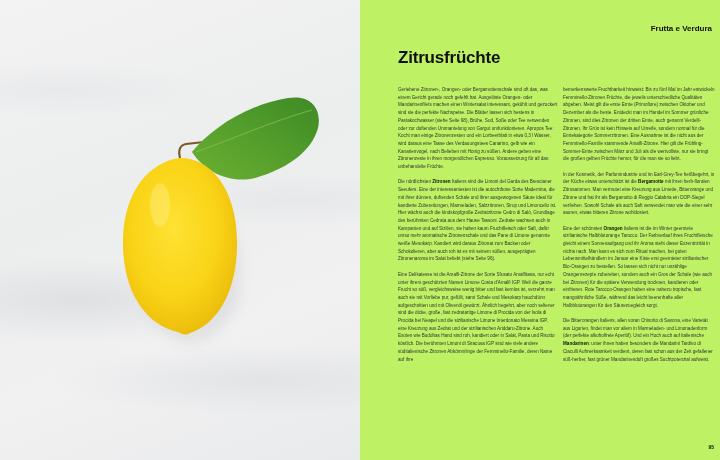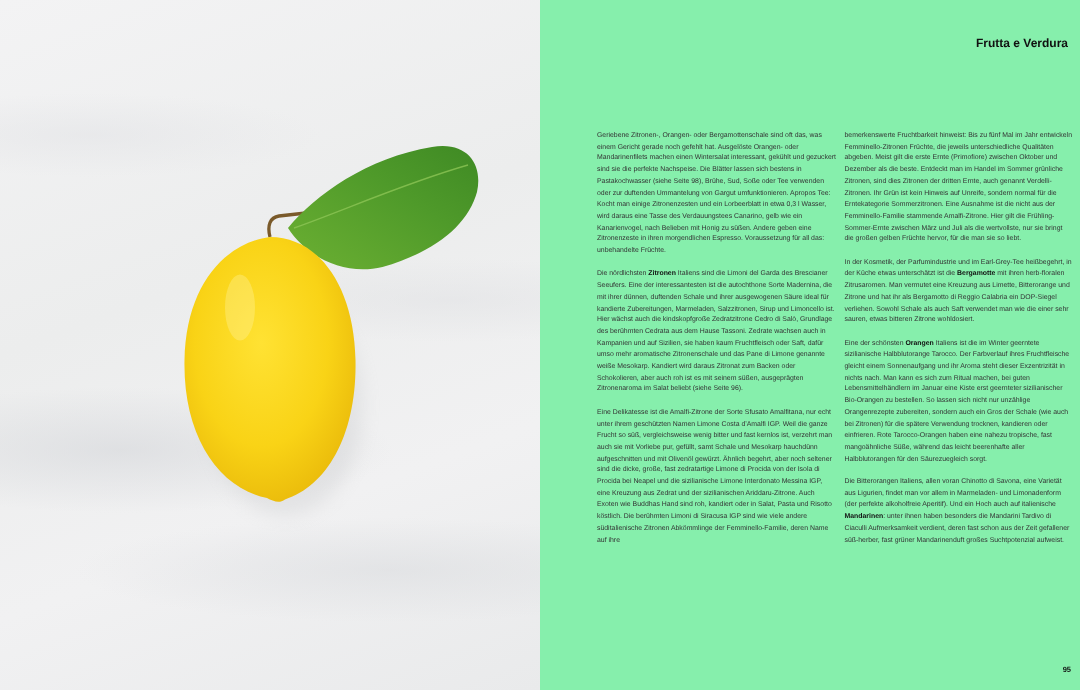--- a/index.html
+++ b/index.html
@@ -7,21 +7,21 @@
   .spread{position:absolute;left:0;top:0;width:720px;height:460px;display:flex;}
   .photo-page{position:relative;width:360px;height:460px;overflow:hidden;
     background:
       radial-gradient(ellipse 260px 60px at 80px 300px, rgba(210,212,216,0.55), rgba(255,255,255,0) 70%),
       radial-gradient(ellipse 300px 50px at 260px 380px, rgba(215,217,220,0.5), rgba(255,255,255,0) 70%),
       radial-gradient(ellipse 220px 40px at 60px 90px, rgba(225,226,229,0.5), rgba(255,255,255,0) 70%),
       radial-gradient(ellipse 240px 40px at 300px 200px, rgba(222,223,226,0.45), rgba(255,255,255,0) 70%),
       linear-gradient(160deg,#f3f3f4 0%,#eceded 40%,#f1f1f2 70%,#e9eaeb 100%);}
   .photo-page svg{position:absolute;left:0;top:0;}
   .gutter{position:absolute;left:360px;top:0;width:8px;height:460px;background:linear-gradient(90deg,#ebebeb,#fff);}
-  .text-page{position:relative;width:360px;height:460px;background:#86efac;}
+  .text-page{position:relative;width:360px;height:460px;background:#bef264;}
   .running-head{position:absolute;right:8px;top:24px;font-size:8px;font-weight:bold;color:#111;}
   .title{position:absolute;left:38px;top:48px;font-size:17px;font-weight:bold;color:#111;letter-spacing:-0.2px;margin:0;}
   .col{position:absolute;top:86px;width:160px;font-size:4.6px;line-height:7.7px;color:#333;text-align:left;}
   .col p{margin:0 0 7.7px 0;}
   .col1{left:38px;}
   .col2{left:203px;width:152px;}
   .col b{color:#111;}
   .page-number{position:absolute;right:6px;bottom:10px;font-size:5px;font-weight:bold;color:#111;}
 </style>
 </head>
@@ -50,20 +50,21 @@
       <path d="M192 152 C210 130 245 105 288 98 C312 94 322 110 318 128 C312 150 290 168 255 178 C230 184 205 172 192 152 Z" fill="url(#leafGrad)"></path>
       <path d="M196 152 C230 140 270 122 312 110" stroke="#8cc455" stroke-width="0.9" fill="none" opacity="0.8"></path>
       <path d="M180 158 C150 162 124 190 123 240 C122 290 145 325 178 332 C182 334 186 336 190 333 C218 324 238 290 237 240 C236 190 212 158 180 158 Z" fill="url(#lemonGrad)"></path>
       <ellipse cx="160" cy="205" rx="10" ry="22" fill="#fff3a0" opacity="0.35"></ellipse>
     </svg>
   </div>
   <div class="gutter"></div>
 
   <div class="text-page">
     <div class="running-head">Frutta e Verdura</div>
+    <h1 class="title">Zitrusfrüchte</h1>
 
     <div class="col col1">
         <p><span>Geriebene Zitronen-, Orangen- oder Bergamottenschale sind oft das, was einem Gericht gerade noch gefehlt hat. Ausgelöste Orangen- oder Mandarinenfilets machen einen Wintersalat interessant, gekühlt und gezuckert sind sie die perfekte Nachspeise. Die Blätter lassen sich bestens in Pastakochwasser (siehe Seite 98), Brühe, Sud, Soße oder Tee verwenden oder zur duftenden Ummantelung von Gargut umfunktionieren. Apropos Tee: Kocht man einige Zitronenzesten und ein Lorbeerblatt in etwa 0,3 l Wasser, wird daraus eine Tasse des Verdauungstees Canarino, gelb wie ein Kanarienvogel, nach Belieben mit Honig zu süßen. Andere geben eine Zitronenzeste in ihren morgendlichen Espresso. Voraussetzung für all das: unbehandelte Früchte.</span></p>
         <p><span>Die nördlichsten </span><b>Zitronen</b><span> Italiens sind die Limoni del Garda des Brescianer Seeufers. Eine der interessantesten ist die autochthone Sorte Madernina, die mit ihrer dünnen, duftenden Schale und ihrer ausgewogenen Säure ideal für kandierte Zubereitungen, Marmeladen, Salzzitronen, Sirup und Limoncello ist. Hier wächst auch die kindskopfgroße Zedratzitrone Cedro di Salò, Grundlage des berühmten Cedrata aus dem Hause Tassoni. Zedrate wachsen auch in Kampanien und auf Sizilien, sie haben kaum Fruchtfleisch oder Saft, dafür umso mehr aromatische Zitronenschale und das Pane di Limone genannte weiße Mesokarp. Kandiert wird daraus Zitronat zum Backen oder Schokolieren, aber auch roh ist es mit seinem süßen, ausgeprägten Zitronenaroma im Salat beliebt (siehe Seite 96).</span></p>
         <p><span>Eine Delikatesse ist die Amalfi-Zitrone der Sorte Sfusato Amalfitana, nur echt unter ihrem geschützten Namen Limone Costa d’Amalfi IGP. Weil die ganze Frucht so süß, vergleichsweise wenig bitter und fast kernlos ist, verzehrt man auch sie mit Vorliebe pur, gefüllt, samt Schale und Mesokarp hauchdünn aufgeschnitten und mit Olivenöl gewürzt. Ähnlich begehrt, aber noch seltener sind die dicke, große, fast zedratartige Limone di Procida von der Isola di Procida bei Neapel und die sizilianische Limone Interdonato Messina IGP, eine Kreuzung aus Zedrat und der sizilianischen Ariddaru-Zitrone. Auch Exoten wie Buddhas Hand sind roh, kandiert oder in Salat, Pasta und Risotto köstlich. Die berühmten Limoni di Siracusa IGP sind wie viele andere süditalienische Zitronen Abkömmlinge der Femminello-Familie, deren Name auf ihre</span></p>
       </div>
     <div class="col col2">
         <p><span>bemerkenswerte Fruchtbarkeit hinweist: Bis zu fünf Mal im Jahr entwickeln Femminello-Zitronen Früchte, die jeweils unterschiedliche Qualitäten abgeben. Meist gilt die erste Ernte (Primofiore) zwischen Oktober und Dezember als die beste. Entdeckt man im Handel im Sommer grünliche Zitronen, sind dies Zitronen der dritten Ernte, auch genannt Verdelli-Zitronen. Ihr Grün ist kein Hinweis auf Unreife, sondern normal für die Erntekategorie Sommerzitronen. Eine Ausnahme ist die nicht aus der Femminello-Familie stammende Amalfi-Zitrone. Hier gilt die Frühling-Sommer-Ernte zwischen März und Juli als die wertvollste, nur sie bringt die großen gelben Früchte hervor, für die man sie so liebt.</span></p>
         <p><span>In der Kosmetik, der Parfumindustrie und im Earl-Grey-Tee heißbegehrt, in der Küche etwas unterschätzt ist die </span><b>Bergamotte</b><span> mit ihren herb-floralen Zitrusaromen. Man vermutet eine Kreuzung aus Limette, Bitterorange und Zitrone und hat ihr als Bergamotto di Reggio Calabria ein DOP-Siegel verliehen. Sowohl Schale als auch Saft verwendet man wie die einer sehr sauren, etwas bitteren Zitrone wohldosiert.</span></p>
         <p><span>Eine der schönsten </span><b>Orangen</b><span> Italiens ist die im Winter geerntete sizilianische Halbblutorange Tarocco. Der Farbverlauf ihres Fruchtfleische gleicht einem Sonnenaufgang und ihr Aroma steht dieser Exzentrizität in nichts nach. Man kann es sich zum Ritual machen, bei guten Lebensmittelhändlern im Januar eine Kiste erst geernteter sizilianischer Bio-Orangen zu bestellen. So lassen sich nicht nur unzählige Orangenrezepte zubereiten, sondern auch ein Gros der Schale (wie auch bei Zitronen) für die spätere Verwendung trocknen, kandieren oder einfrieren. Rote Tarocco-Orangen haben eine nahezu tropische, fast mangoähnliche Süße, während das leicht beerenhafte aller Halbblutorangen für den Säurezuegleich sorgt.</span></p>

